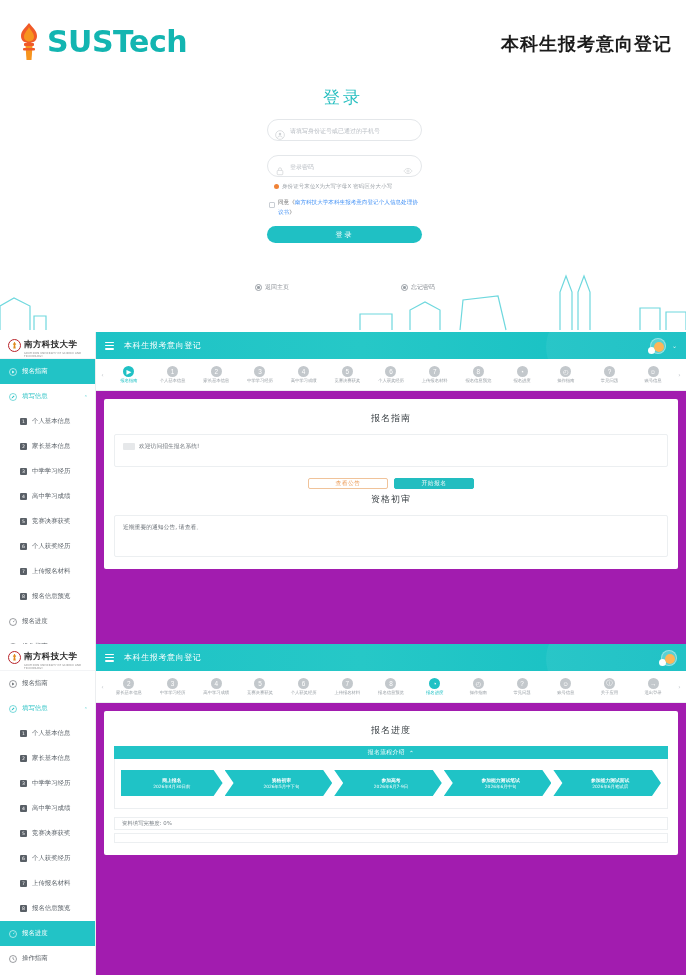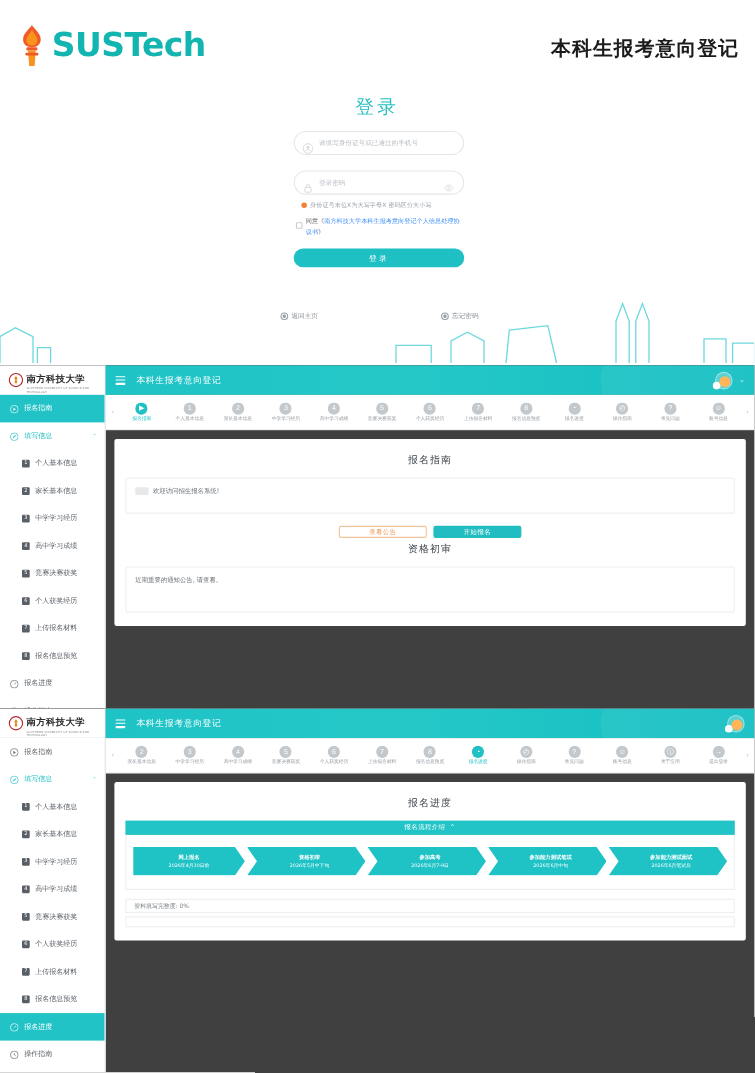--- a/index.html
+++ b/index.html
@@ -54,21 +54,21 @@
   }
 
   .login-links { position:absolute; left:255px; top:283px; width:180px; display:flex; justify-content:space-between; }
   .llink { display:flex; align-items:center; gap:3px; font-size:6px; color:#8b9096; }
   .llink .ic { width:7px; height:7px; border-radius:50%; border:1.2px solid #9aa0a6; position:relative; flex:none;}
   .llink .ic::after { content:""; position:absolute; left:50%; top:50%; width:2.6px;height:2.6px;margin:-1.3px 0 0 -1.3px; background:#9aa0a6; border-radius:50%;}
 
   .skyline { position:absolute; left:0; bottom:0; width:686px; height:60px; overflow:hidden; }
 
   
-  .app { position:relative; width:686px; background:#404040; overflow:hidden; }
+  .app { position:relative; width:686px; background:#a21caf; overflow:hidden; }
   .app-sidebar {
     position:absolute; left:0; top:0; width:96px; bottom:0; background:#fff; border-right:1px solid #eceef0;
   }
   .sb-logo { height:27px; display:flex; align-items:center; gap:3px; padding-left:8px; border-bottom:1px solid #f3f4f6;}
   .sb-emblem { width:13px;height:13px;border-radius:50%; border:1.2px solid #b8232a; position:relative; flex:none; background:#fff;}
   .sb-emblem::after{content:"";position:absolute;left:50%;top:50%;width:5px;height:7px;margin:-3.5px 0 0 -2.5px;background:#e08a1e;clip-path:polygon(50% 0,85% 45%,62% 45%,75% 100%,25% 100%,38% 45%,15% 45%);}
   .sb-cn { font-size:8.5px; font-weight:bold; color:#2a2a2a; letter-spacing:.4px; line-height:1;}
   .sb-en { font-size:2.6px; color:#8a8a8a; letter-spacing:.1px; display:block; margin-top:1.5px;}
 
   .sb-item {

